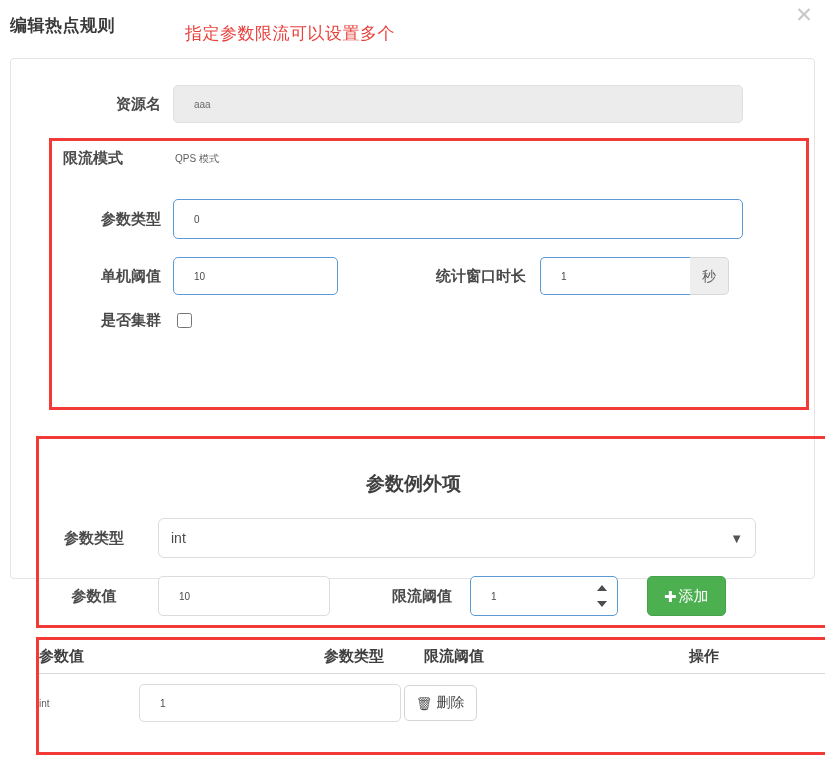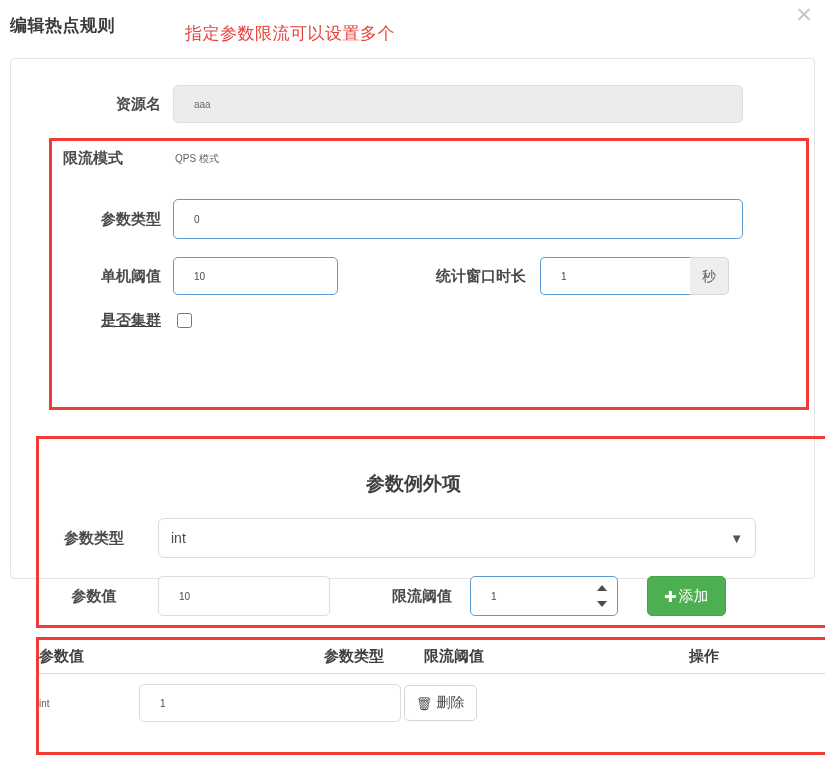--- a/index.html
+++ b/index.html
@@ -320,21 +320,21 @@
     <div class="row" style="left:52px; top:198px;">
       <div class="field-label" style="width:98px; text-align:right;">单机阈值</div>
       <input class="ctl focused" style="width: 165px; margin-left: 12px;" type="text" value="10">
       <div class="field-label" style="margin-left:98px;">统计窗口时长</div>
       <div class="input-group" style="margin-left:14px;">
         <input class="ctl focused" style="width: 150px;" type="text" value="1">
         <div class="input-addon">秒</div>
       </div>
     </div>
 
-    <div class="row" style="left:52px; top:252px;text-decoration:underline;">
+    <div class="row" style="left:52px; top:252px;">
       <div class="field-label" style="width:98px; text-align:right;">是否集群</div>
       <input class="cbx" style="margin-left: 16px;" type="checkbox">
     </div>
 
     <div class="section-title" style="left:0; top:412px; width:805px;">参数例外项</div>
 
     <div class="row" style="left:28px; top:459px;">
       <div class="field-label" style="width:110px; text-align:center;">参数类型</div>
       <div class="select-wrap" style="margin-left:9px;">
         <select class="ctl" style="width:598px;">

